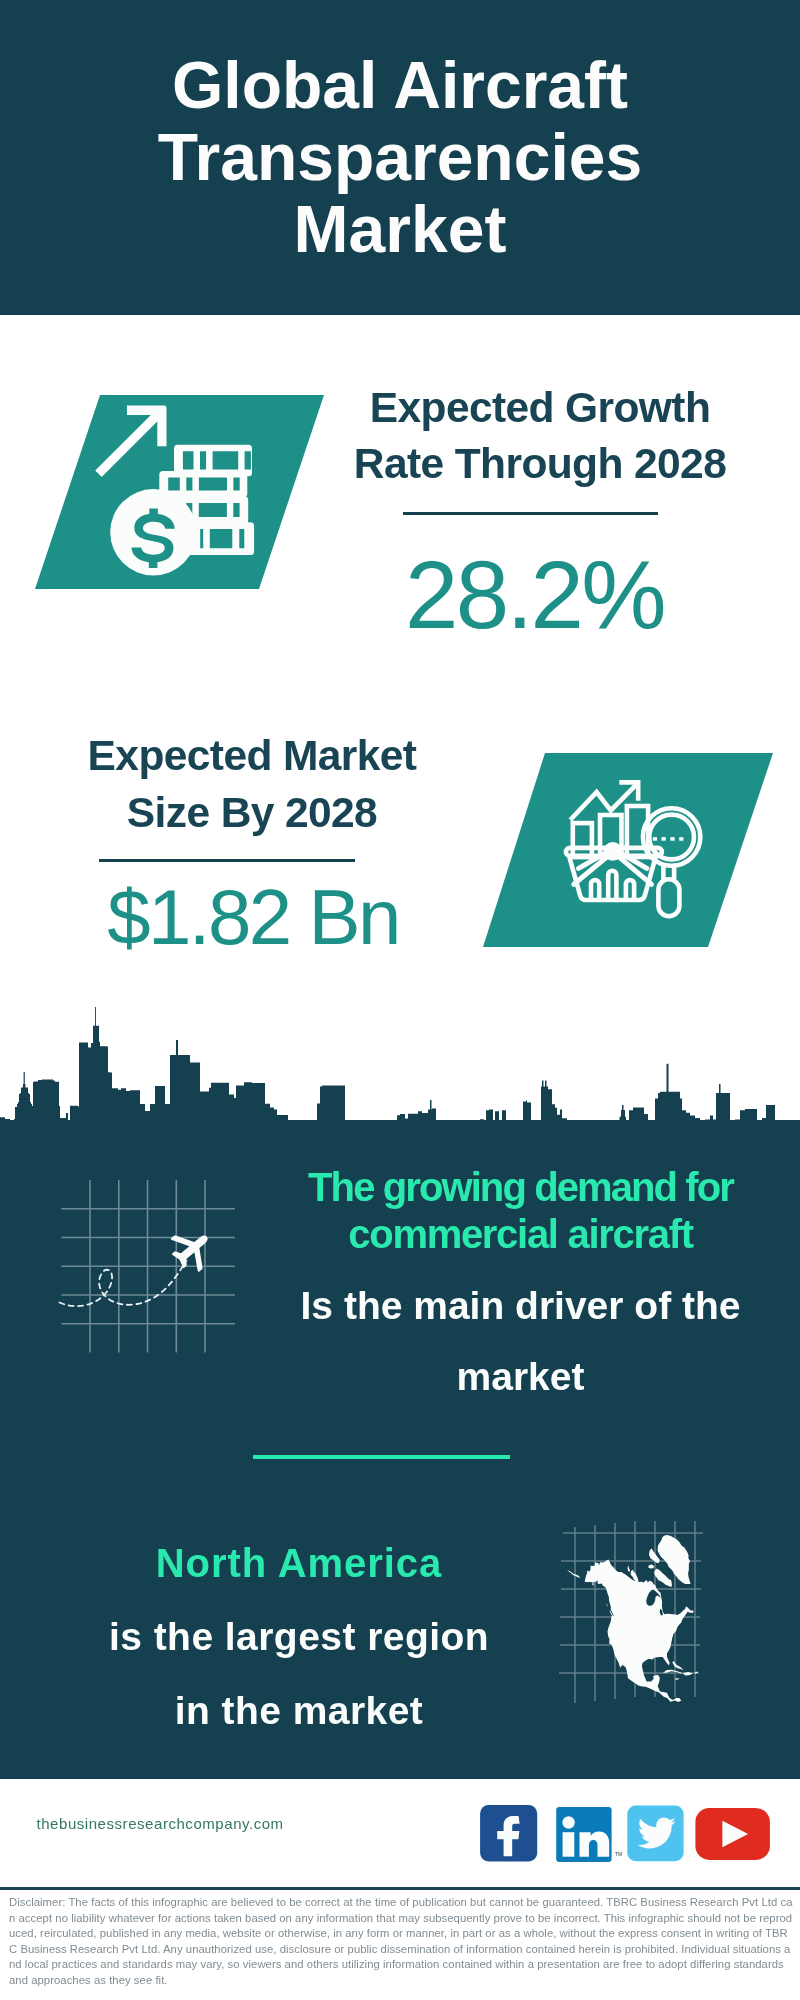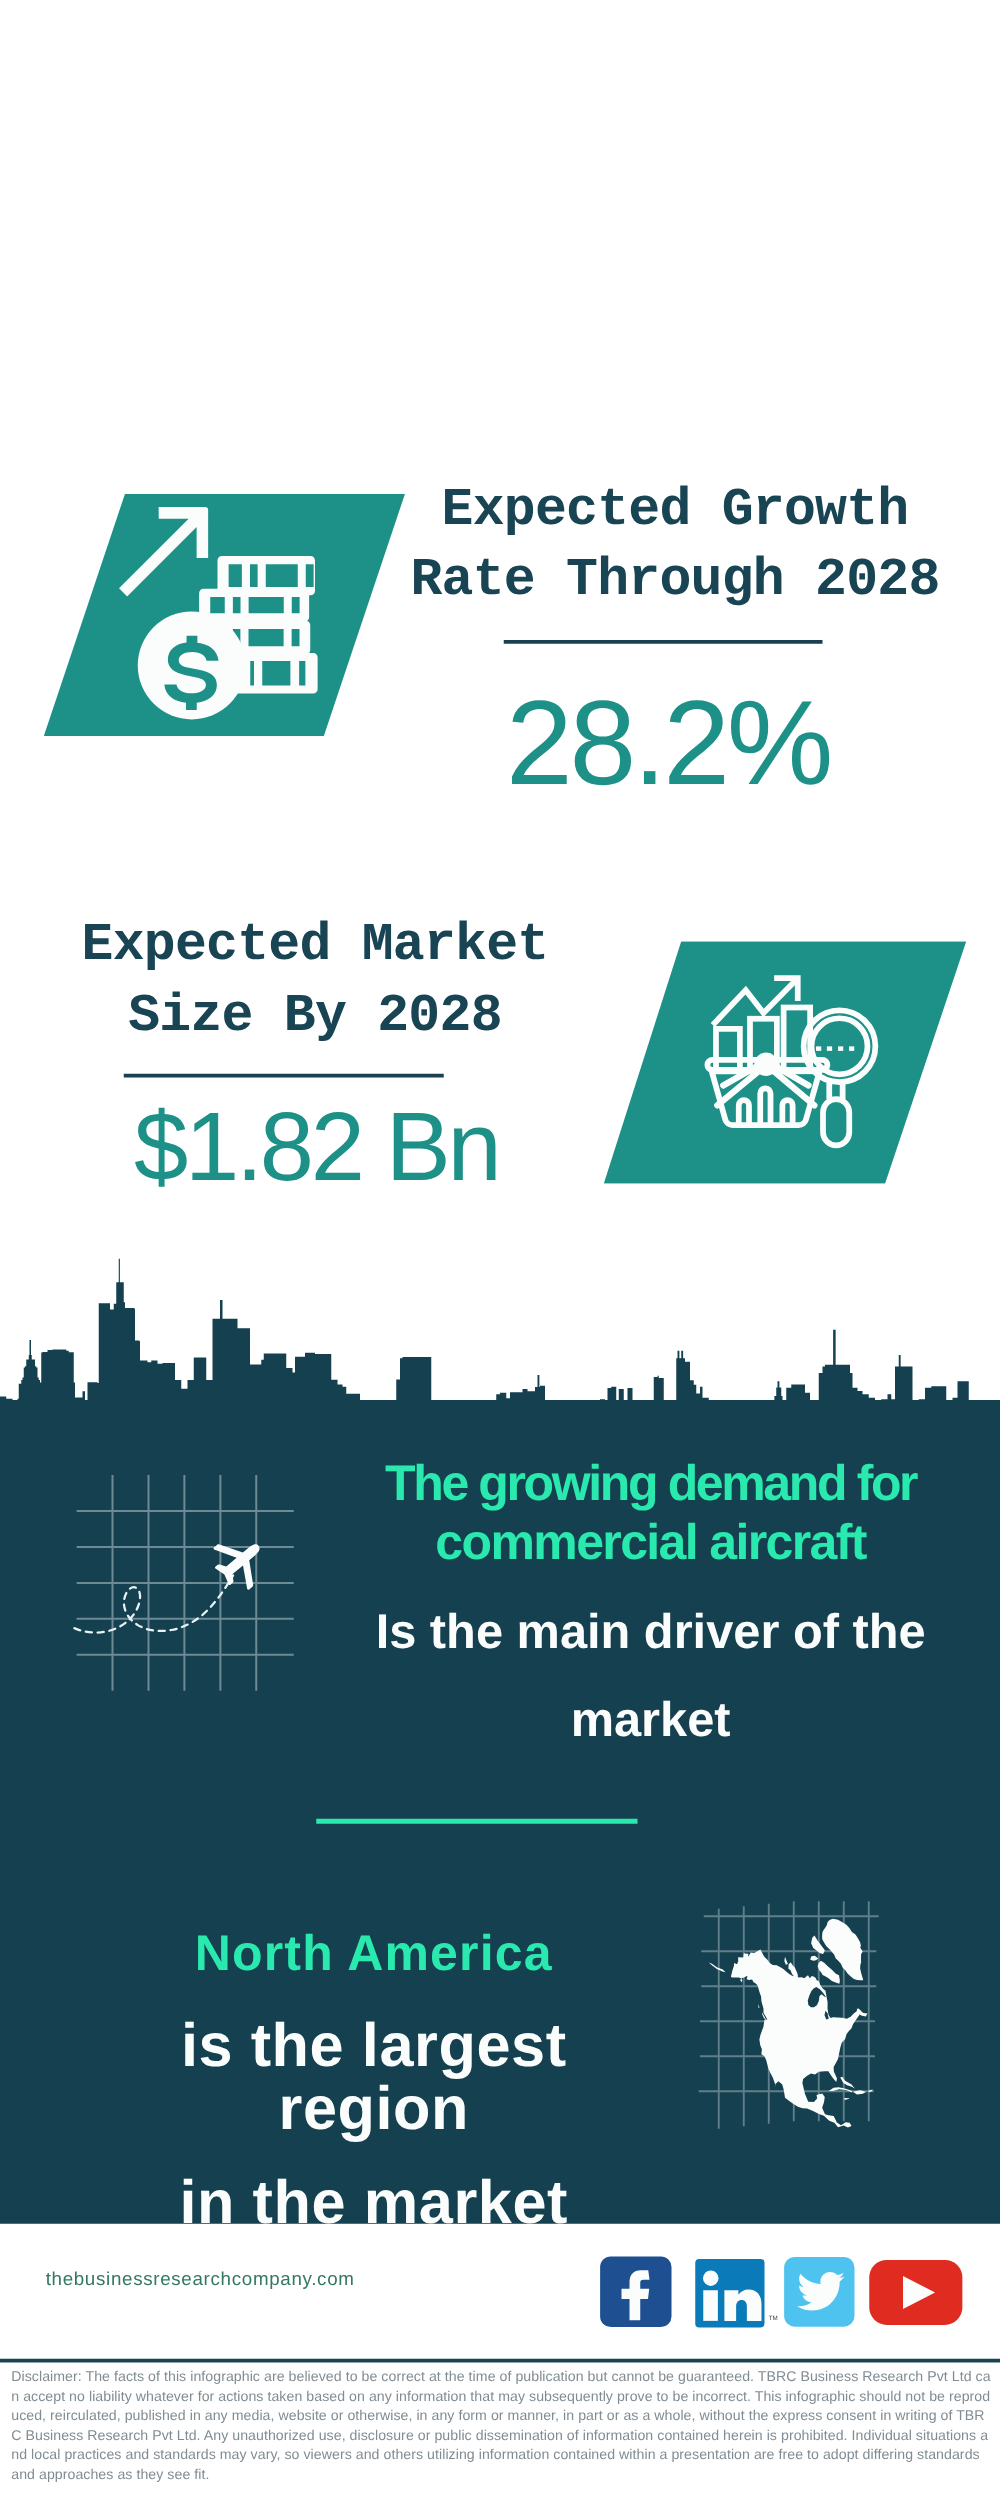--- a/index.html
+++ b/index.html
@@ -16,21 +16,21 @@
   
   .white{position:absolute;left:0;top:315px;width:800px;height:810px;background:#fff;}
 
   .para{position:absolute;background:#1d9087;}
   .para1{left:35px;top:395px;width:289px;height:194px;
      clip-path:polygon(65px 0,289px 0,224px 194px,0 194px);}
   .para2{left:483px;top:753px;width:290px;height:194px;
      clip-path:polygon(62px 0,290px 0,225px 194px,0 194px);}
 
   .stat-head{position:absolute;color:#194454;font-weight:bold;font-size:42.5px;
-     letter-spacing:-0.6px;line-height:56.8px;text-align:center;font-family:Liberation Mono, monospace;}
+     letter-spacing:-0.6px;line-height:56.8px;text-align:center;}
   .rule{position:absolute;background:#18404f;height:3px;}
   .stat-val{position:absolute;color:#1d9087;font-weight:400;text-align:center;}
 
   .s1-head{left:320px;top:379.5px;width:440px;}
   .s1-rule{left:403px;top:512px;width:255px;}
   .s1-val{left:324px;top:547px;width:421px;font-size:96px;letter-spacing:-2.6px;line-height:96px;}
 
   .s2-head{left:32px;top:728px;width:440px;}
   .s2-rule{left:99px;top:859px;width:256px;}
   .s2-val{left:43px;top:878px;width:420px;font-size:78px;letter-spacing:-2.6px;line-height:78px;}
@@ -41,41 +41,48 @@
 
   .blk{position:absolute;}
   .blk .hl{color:#2ae9ae;font-weight:bold;font-size:40px;}
   .blk .sub{color:#fbfcfc;font-weight:bold;font-size:39px;margin-top:24px;}
 
   .b1{left:288px;top:1164px;width:465px;text-align:center;line-height:47px;}
   .b2{left:66.5px;top:1538px;width:465px;text-align:center;line-height:50.2px;}
   .b1 .hl:nth-child(1){letter-spacing:-1.9px;}
   .b1 .hl:nth-child(2){letter-spacing:-1.3px;}
   .b2 .hl:nth-child(1){letter-spacing:0.95px;}
-  .b2 .sub{font-size:49px;letter-spacing:0.45px;text-align:center;}
+  .b2 .sub{font-size:39px;letter-spacing:0.45px;text-align:center;}
 
   .mid-rule{position:absolute;left:253px;top:1455px;width:257px;height:4px;background:#2ae9ae;}
 
   
   .foot{position:absolute;left:0;top:1779px;width:800px;height:103px;background:#fff;}
   .src{position:absolute;left:36.5px;top:1814px;color:#33795e;font-size:15px;
      letter-spacing:0.55px;line-height:20.3px;}
 
 
   .disc{position:absolute;left:0;top:1887px;width:800px;height:113px;background:#fff;
      border-top:3px solid #1b4453;}
   .disc p{margin:0;position:absolute;left:9px;top:5px;width:784px;color:#808c93;
      font-size:11.3px;line-height:15.5px;text-align:left;
      word-break:break-all;letter-spacing:0.05px;}
 </style>
 </head>
 <body>
 
 <div class="page">
 
+  <div class="header">
+    <div class="title">
+      <div>Global Aircraft</div>
+      <div>Transparencies</div>
+      <div>Market</div>
+    </div>
+  </div>
 
   <div class="white"></div>
 
   <div class="para para1"></div>
   <svg class="icon-layer" viewBox="0 0 800 2000" width="800" height="2000" style="position:absolute;left:0;top:0;">
     <g fill="#fbfcfc">
       <path d="M126.9 405.6h37.2a2.4 2.4 0 0 1 2.4 2.4v38.3h-9.2v-24.8l-55.6 55.6-6.5-6.5 55.7-55.7h-23.9z"></path>
       <g>
         <path d="M177.5 444.7h71a3.5 3.5 0 0 1 3.5 3.5v24.5a3.5 3.5 0 0 1-3.5 3.5h-71a3.5 3.5 0 0 1-3.5-3.5v-24.5a3.5 3.5 0 0 1 3.5-3.5zm5.4 6.6v18.3h10.6v-18.3zm17.1 0v18.3h6.1v-18.3zm12.6 0v18.3h25.6v-18.3zm32 0v18.3h6.3v-18.3z"></path>
         <path d="M162.8 471h81a3.5 3.5 0 0 1 3.5 3.5v19.2a3.5 3.5 0 0 1-3.5 3.5h-81a3.5 3.5 0 0 1-3.5-3.5v-19.2a3.5 3.5 0 0 1 3.5-3.5zm5.4 6.6v13h11.6v-13zm18.1 0v13h6.1v-13zm12.6 0v13h28.1v-13zm34.5 0v13h6.3v-13z"></path>

